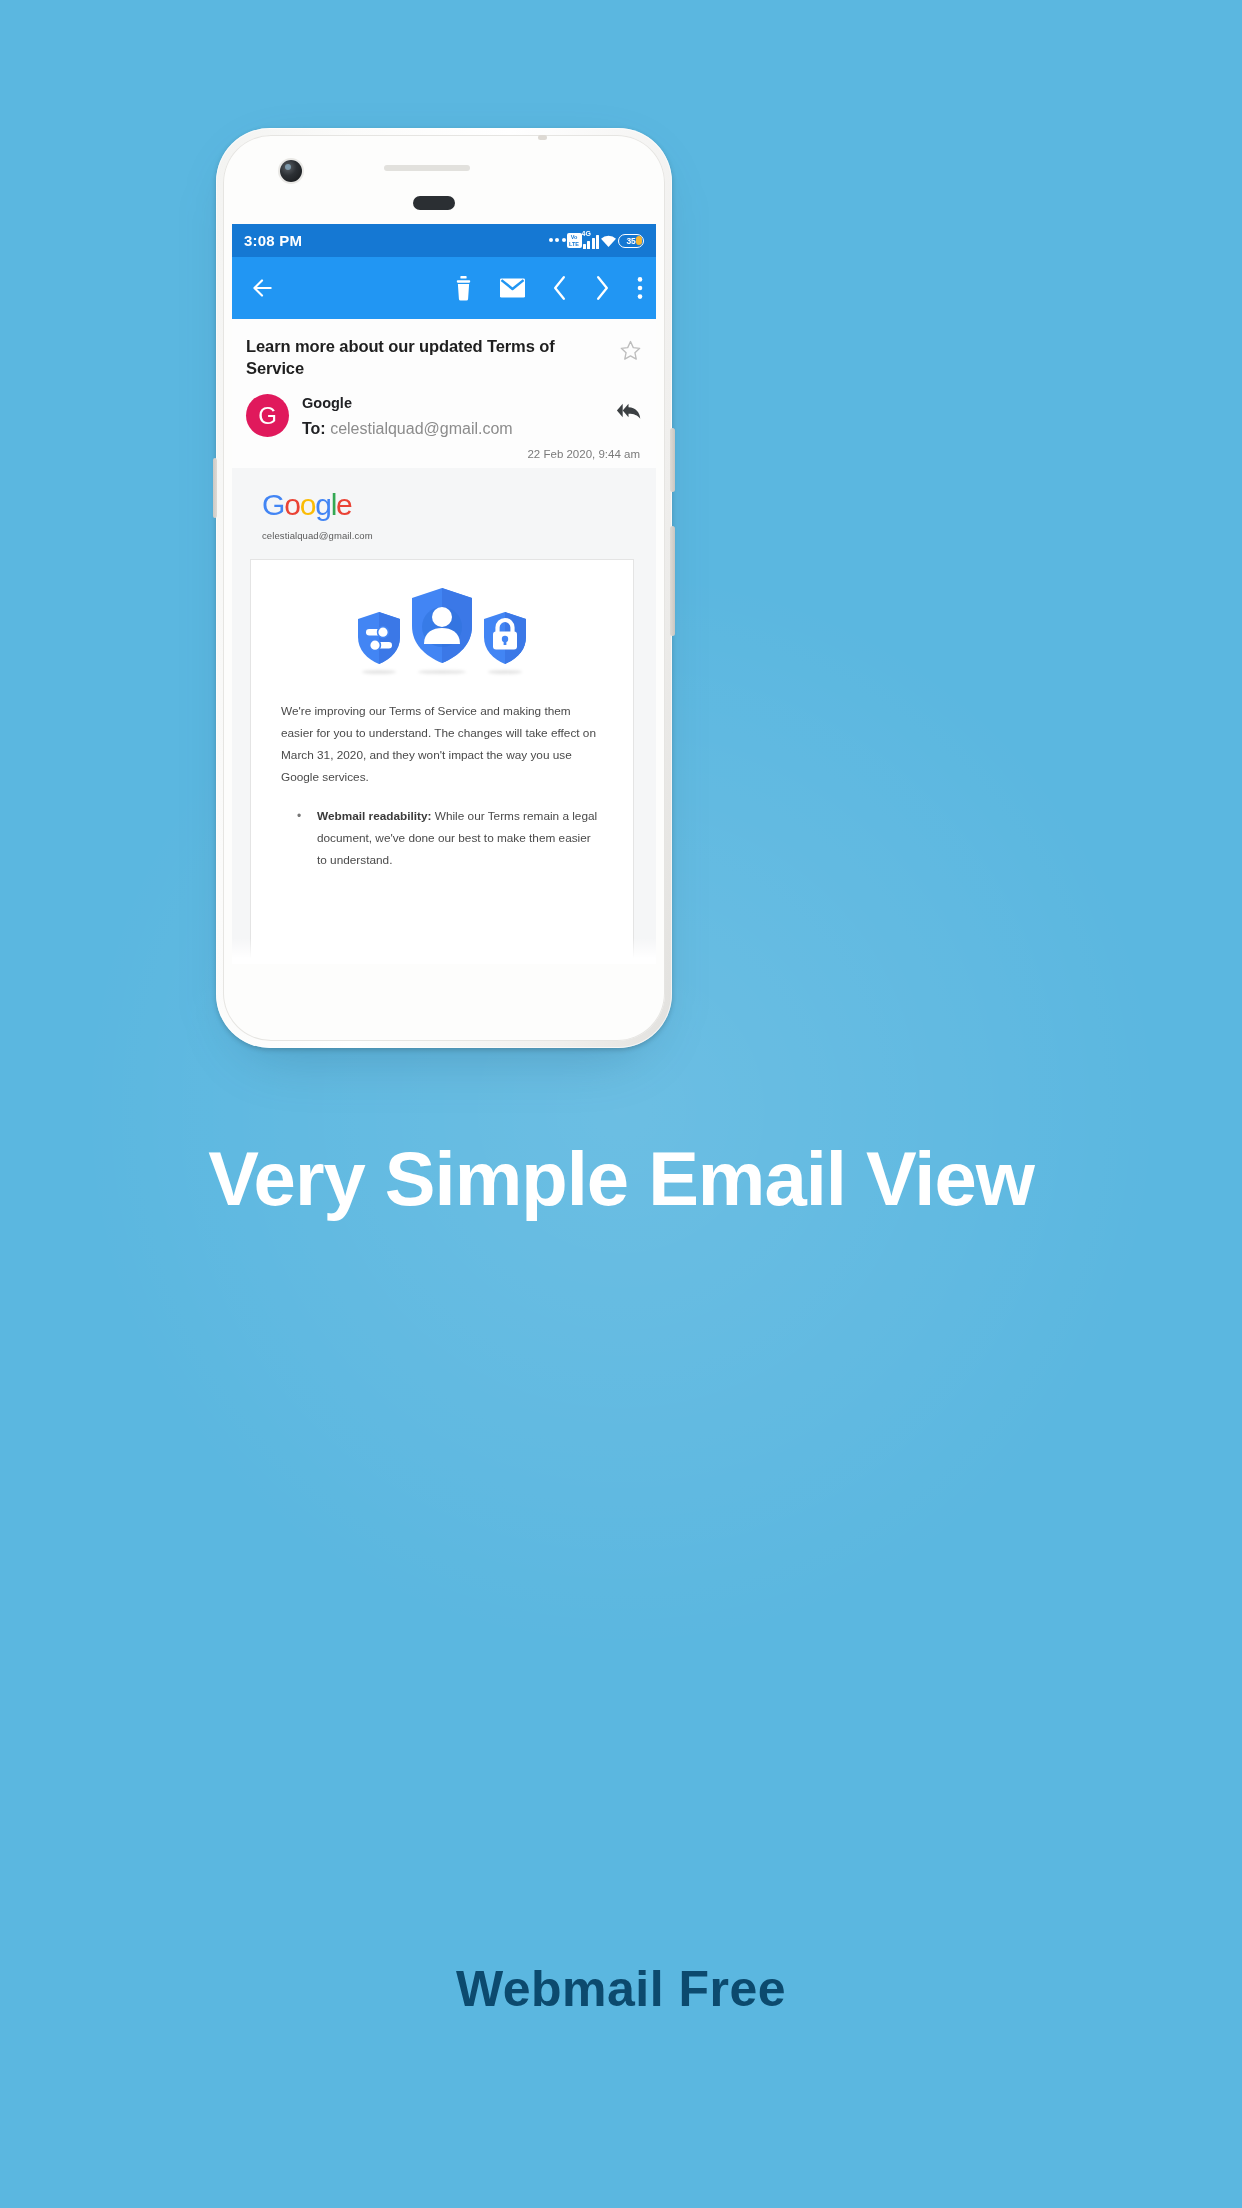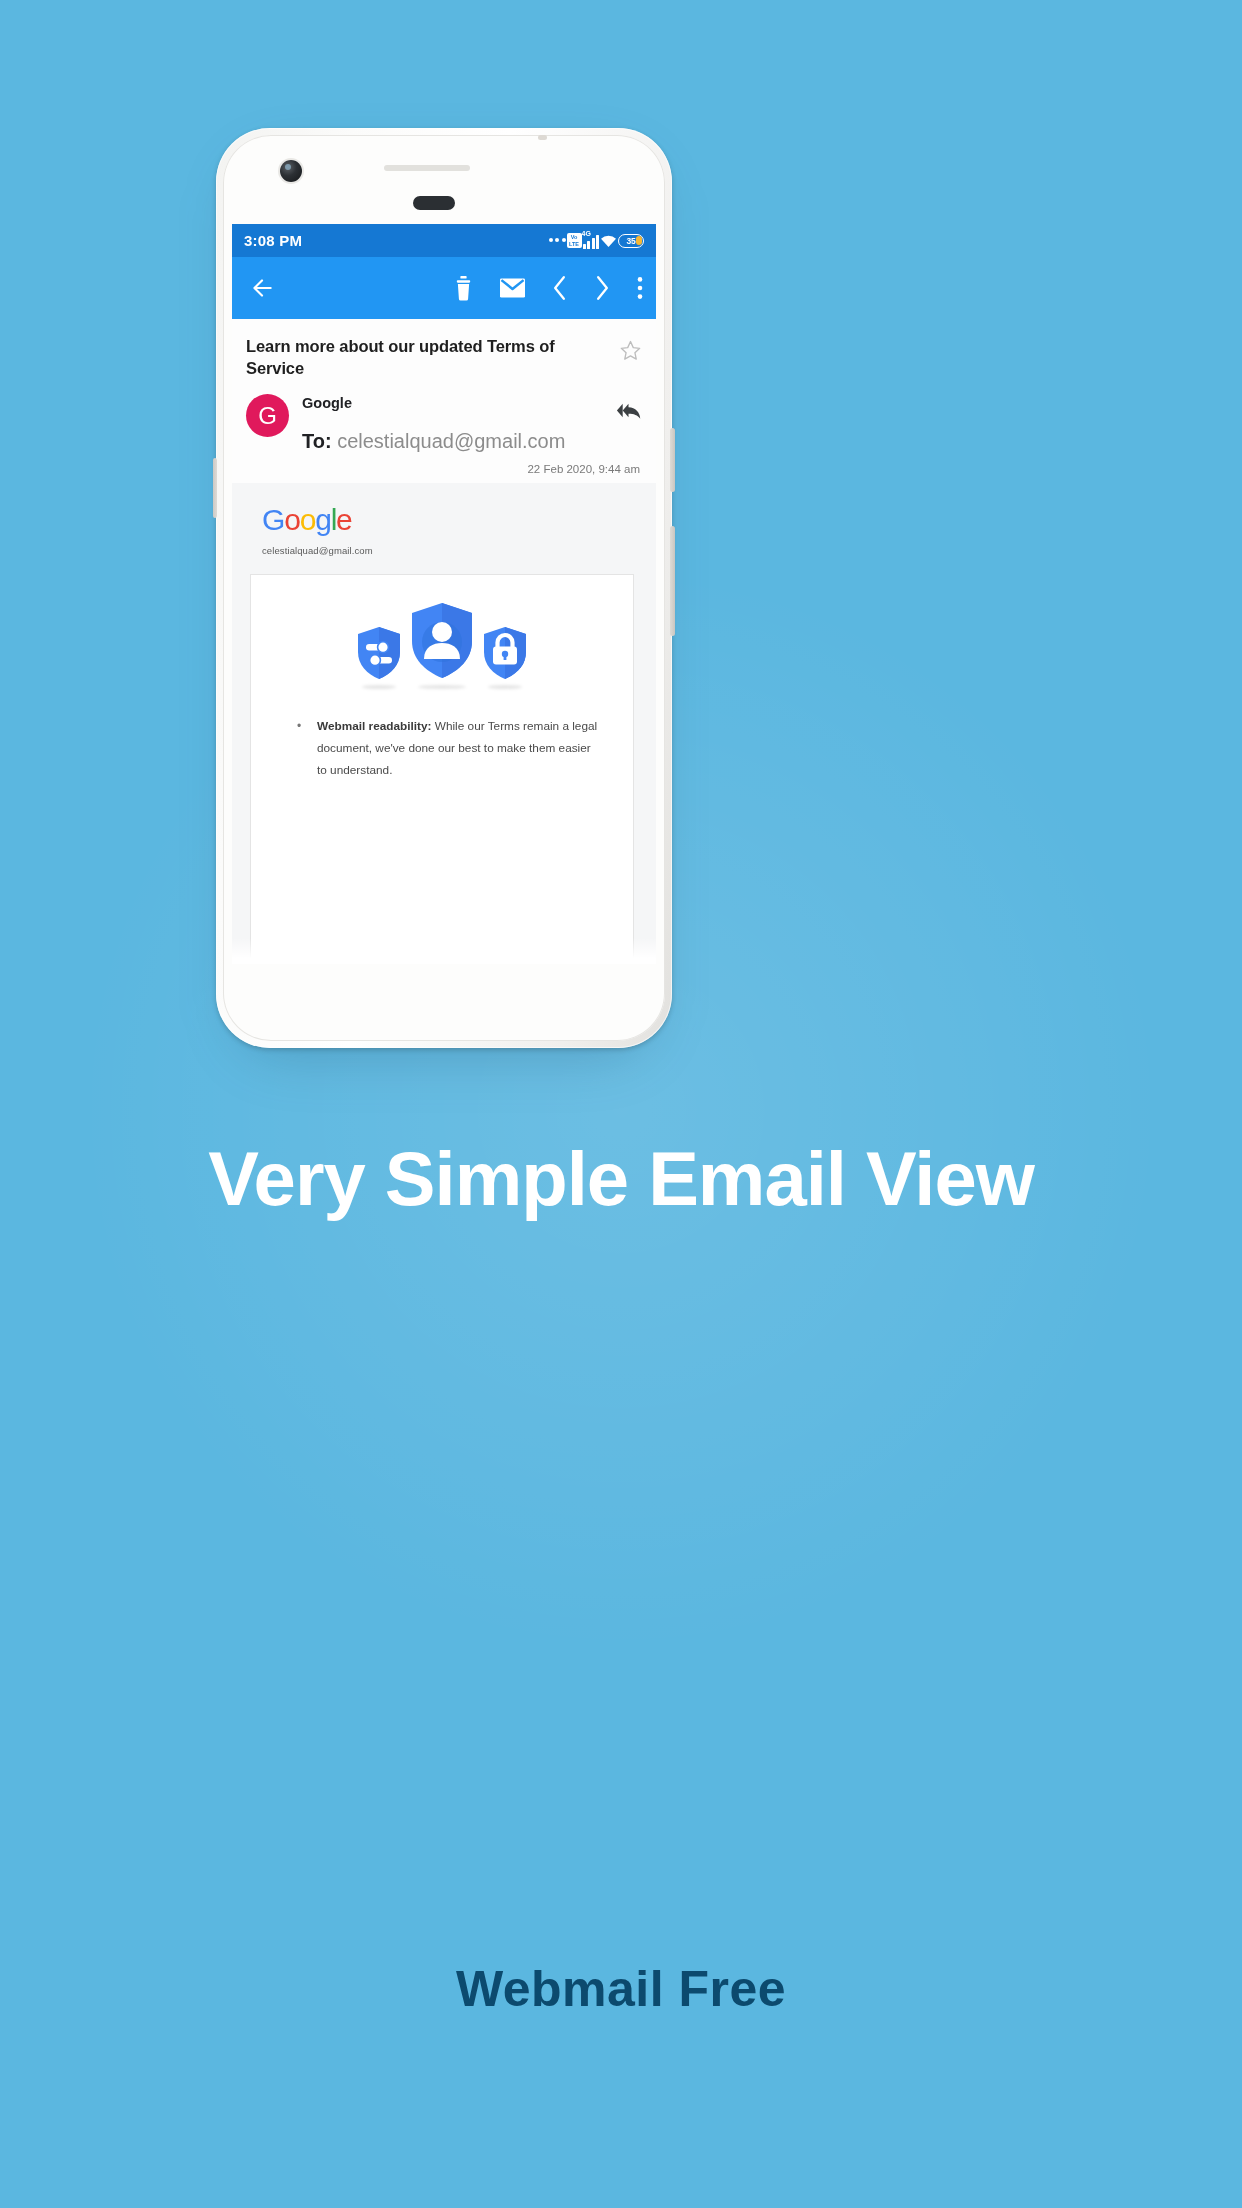--- a/index.html
+++ b/index.html
@@ -278,22 +278,22 @@
     flex-shrink: 0;
     font-weight: 400;
   }
   .sender-info { margin-left: 13px; flex: 1; padding-top: 1px; }
   .sender-name {
     font-size: 14.5px;
     font-weight: bold;
     color: #202124;
   }
   .to-line {
-    margin-top: 19px;
-    font-size: 20px;
+    margin-top: 9px;
+    font-size: 16px;
     color: #8c8c8c;
   }
   .to-label { color: #202124; font-weight: bold; }
   .reply-ico { width: 27px; height: 22px; margin-top: 6px; flex-shrink: 0; }
   .date-line {
     text-align: right;
     font-size: 11.5px;
     color: #7a7a7a;
     margin-top: 10px;
     padding-right: 2px;
@@ -553,20 +553,21 @@
                 <path d="M15.5 22 V17.5 a7.5 7.5 0 0 1 15 0 V22" fill="none" stroke="#fff" stroke-width="4.2"></path>
                 <rect x="11" y="21.5" width="24" height="18" rx="3" fill="#fff"></rect>
                 <circle cx="23" cy="29" r="3.2" fill="#4285f4"></circle>
                 <rect x="21.6" y="29" width="2.8" height="6" fill="#4285f4"></rect>
               </svg>
               <div class="shield-shadow" style="width:34px"></div>
             </div>
           </div>
 
           <div class="body-text">
+            <p>We're improving our Terms of Service and making them easier for you to understand. The changes will take effect on March 31, 2020, and they won't impact the way you use Google services.</p>
           </div>
 
           <div class="bullets">
             <div class="bullet">
               <span class="dot">•</span>
               <span><b>Webmail readability:</b><span> While our Terms remain a legal document, we've done our best to make them easier to understand.</span></span>
             </div>
           </div>
         </div>
       </div>

